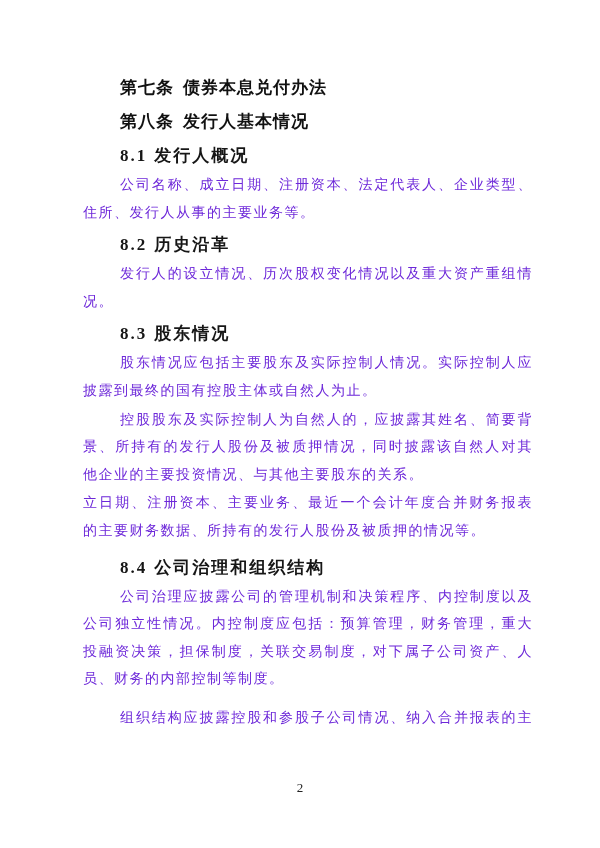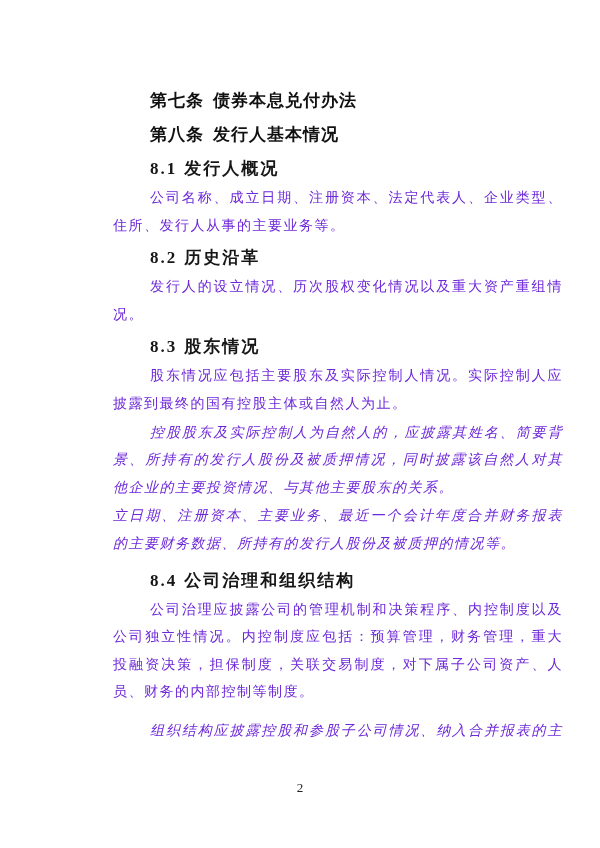--- a/index.html
+++ b/index.html
@@ -13,23 +13,22 @@
     height: 848px;
     margin: 0 auto;
     background: #ffffff;
     color: #161616;
     font-family: "Liberation Serif", serif;
     overflow: hidden;
   }
   .content {
     position: absolute;
     left: 83px;
-    top: 88px;
+    top: 75px;
     width: 450px;
-    margin-left: 30px;
   }
   .h1 {
     font-family: "Liberation Sans", sans-serif;
     font-weight: 700;
     font-size: 17px;
     line-height: 26px;
     letter-spacing: 1px;
     color: #111111;
     padding-left: 37px;
     margin: 0 0 8px 0;
@@ -49,21 +48,21 @@
   }
   .h2 .sec-title { margin-left: 7px; }
   .h2-extra-space { margin-top: 10px; }
   .para {
     font-size: 14px;
     line-height: 27.6px;
     letter-spacing: 1.5px;
     color: #6d28d9;
     margin: 0;
   }
-  .para + .para { margin-top: 1px; font-style: italic; }
+  .para + .para { margin-top: 1px; }
   .para-extra-space { margin-top: 11px !important; }
   .tline {
     text-align: justify;
     text-align-last: justify;
     -moz-text-align-last: justify;
   }
   .tline.firstline { text-indent: 37px; }
   .tline.lastline {
     text-align-last: left;
     -moz-text-align-last: left;

